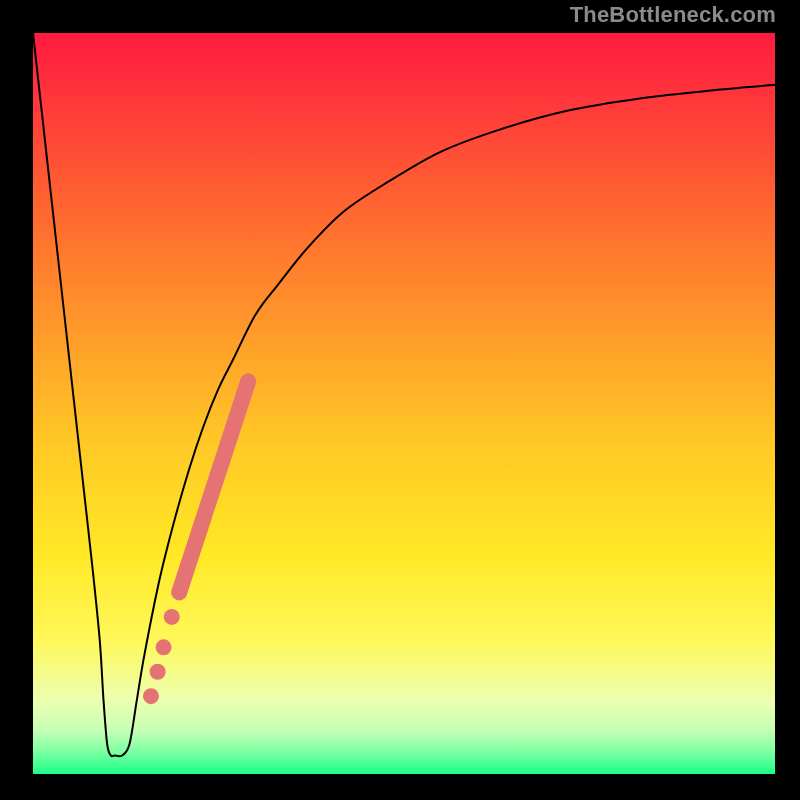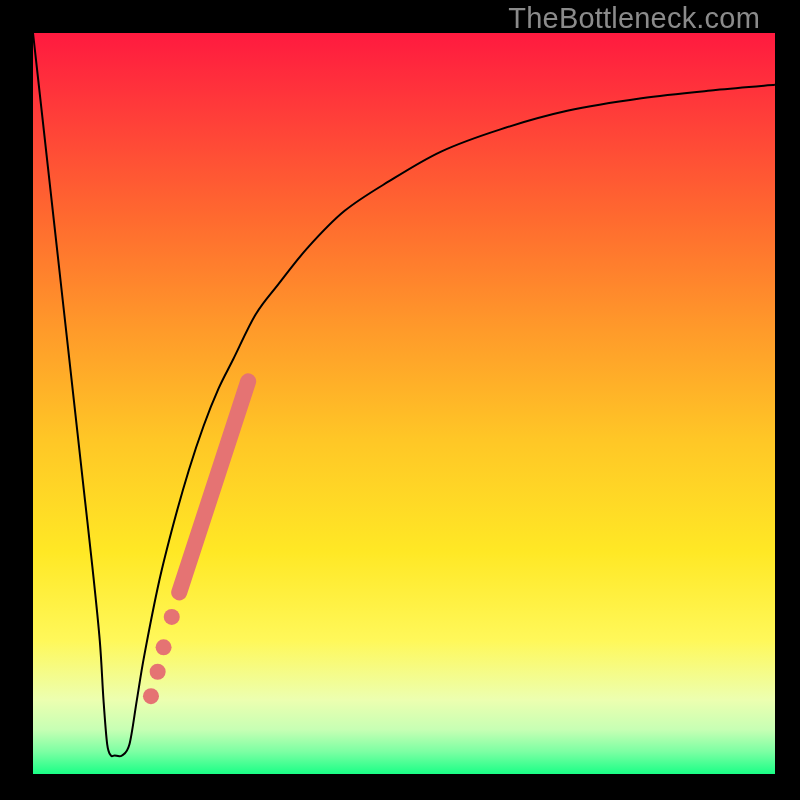--- a/index.html
+++ b/index.html
@@ -21,24 +21,24 @@
     position: absolute;
     left: 33px;
     top: 33px;
     width: 742px;
     height: 741px;
     overflow: hidden;
   }
   .watermark {
     position: absolute;
     top: 2px;
-    right: 40px;
+    right: 24px;
     color: #8b8b8b;
-    font-size: 29px;
-    font-weight: 400;
+    font-size: 22px;
+    font-weight: 700;
     letter-spacing: 0.2px;
     z-index: 50;
     user-select: none;
   }
   svg { display: block; }
 </style>
 </head>
 <body>
 
 <div class="frame">

